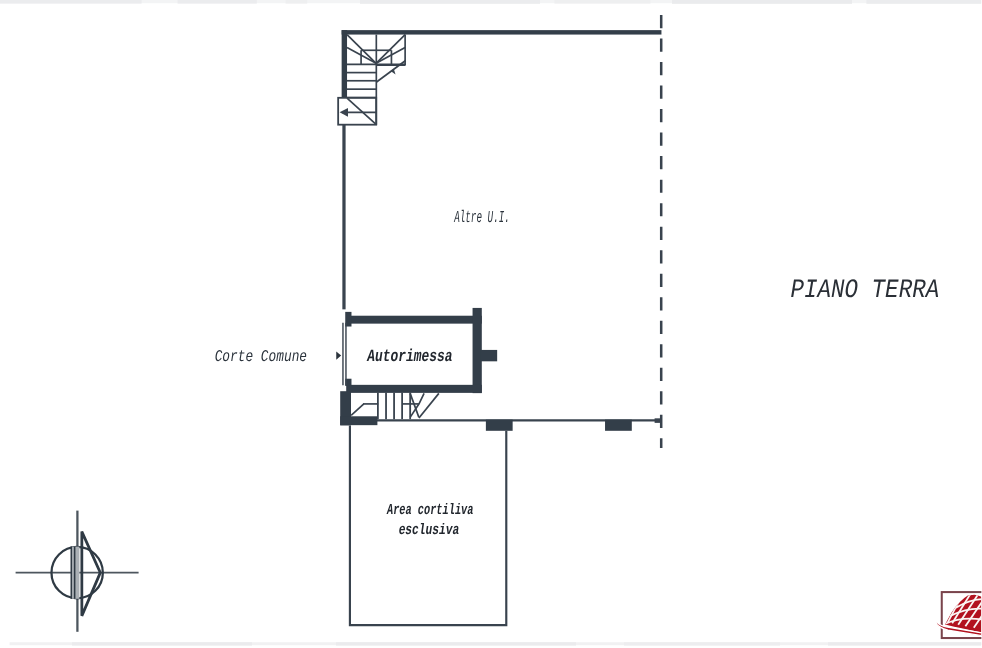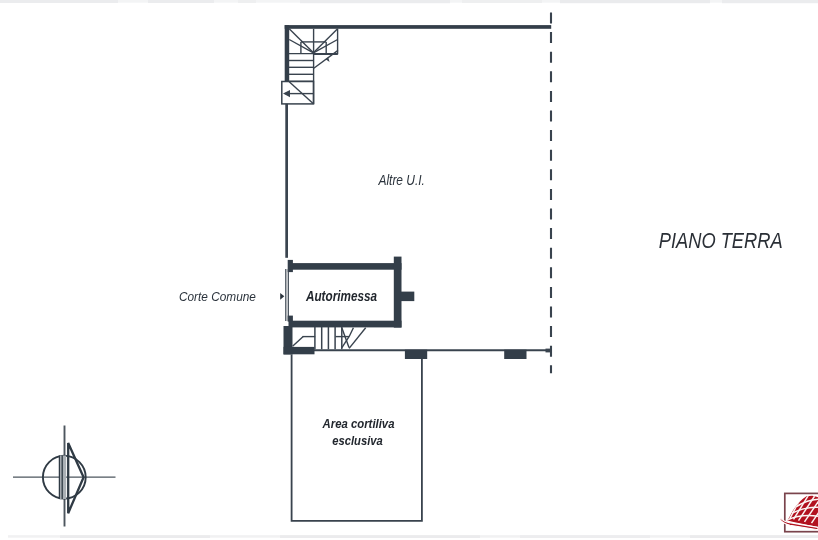--- a/index.html
+++ b/index.html
@@ -1,17 +1,17 @@
 <!DOCTYPE html>
 <html><head>
 <meta charset="utf-8">
 <style>
   html,body{margin:0;padding:0;background:#ffffff;}
   .page{position:relative;width:818px;height:540px;background:#ffffff;overflow:hidden;
-        font-family:Liberation Sans, sans-serif;}
+        font-family:Liberation Mono, monospace;}
 </style>
 </head>
 <body>
 <div class="page">
 <svg width="818" height="540" viewBox="0 0 818 540" xmlns="http://www.w3.org/2000/svg">
 
 <g>
 <rect x="0" y="0" width="818" height="2.7" fill="#f3f4f5"></rect>
 <rect x="0" y="0" width="118" height="3" fill="#ebecee"></rect>
 <rect x="148" y="0" width="66" height="3" fill="#ebecee"></rect>

